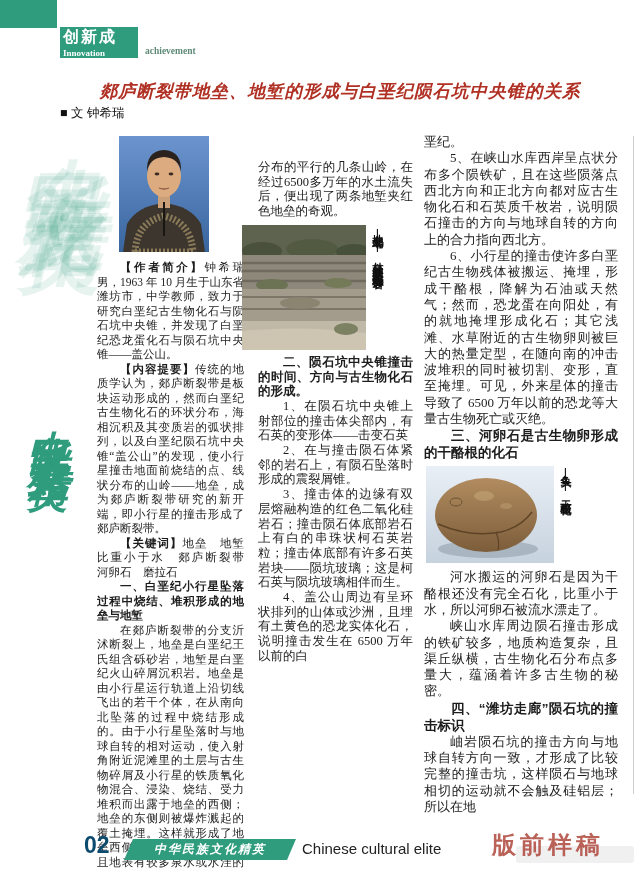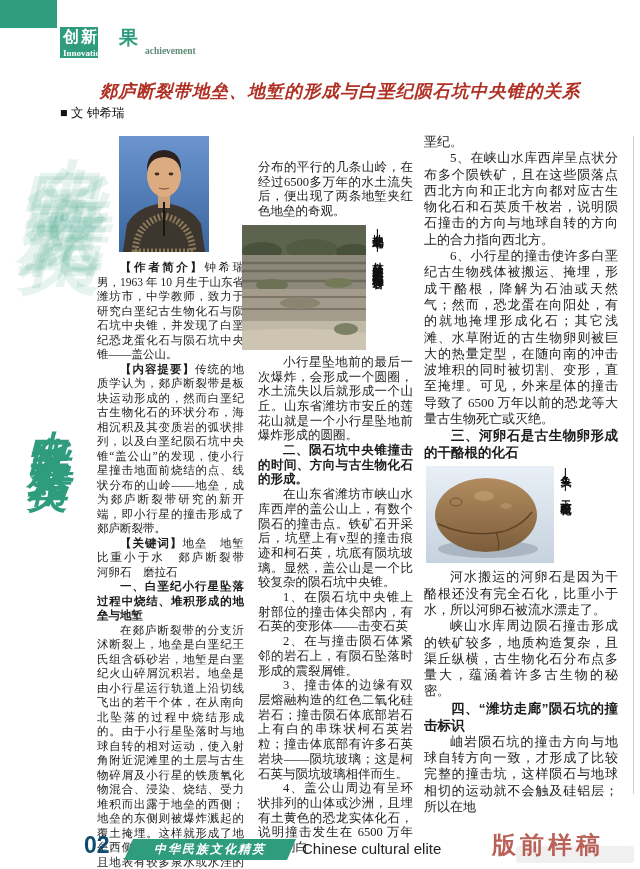--- a/index.html
+++ b/index.html
@@ -3,21 +3,21 @@
 <meta charset="utf-8">
 <style>
   html,body{margin:0;padding:0;background:#9aa0a6;}
   .page{
     position:relative;width:640px;height:869px;margin:0 auto;
     background:#ffffff;overflow:hidden;
     font-family:"Liberation Serif","DejaVu Serif",serif;color:#1c1c1c;
   }
   
   .hdr-block{position:absolute;left:0;top:27;width:57px;height:28px;background:#2f9c7d;}
-  .hdr-box{position:absolute;left:60px;top:27px;width:38px;height:31px;background:#2f9c7d;}
+  .hdr-box{position:absolute;left:60px;top:27px;width:78px;height:31px;background:#2f9c7d;}
   .hdr-cn{position:absolute;left:3px;top:0px;font-size:16px;font-weight:bold;color:#fff;letter-spacing:2px;white-space:nowrap;}
   .hdr-en{position:absolute;left:3px;bottom:0px;font-size:9px;font-weight:bold;color:#fff;white-space:nowrap;}
   .hdr-cn2{position:absolute;left:119px;top:25px;font-size:19px;font-weight:bold;color:#2f9c7d;}
   .hdr-en2{position:absolute;left:119px;top:46px;font-size:9.5px;font-weight:bold;color:#5d8a76;padding-left:26px;}
   
   .title{position:absolute;left:60px;top:79px;width:560px;text-align:center;
     font-size:17.5px;font-weight:bold;font-style:italic;color:#b03024;letter-spacing:1px;font-family:Liberation Mono, monospace;}
   .byline{position:absolute;left:60px;top:105px;width:560px;
     font-family:"Liberation Sans","DejaVu Sans",sans-serif;font-size:12.5px;color:#111;}
   
@@ -122,23 +122,21 @@
         <ellipse cx="96" cy="58" rx="14" ry="5" fill="#747a58"></ellipse>
         <rect y="64" width="124" height="32" fill="#a39c8c"></rect>
         <path d="M0 72 H124 M0 84 H124" stroke="#7d7668" stroke-width="2"></path>
         <ellipse cx="58" cy="78" rx="20" ry="6" fill="#8b8470"></ellipse>
         <rect y="96" width="124" height="29" fill="#c0b9a7"></rect>
         <path d="M0 106 Q60 100 124 108 L124 125 L0 125 Z" fill="#cdc5b1"></path>
         <ellipse cx="104" cy="104" rx="12" ry="6" fill="#7d8163"></ellipse>
       </svg>
       <div class="vcap cap1">地垒北端——甘泉岭的红板岩之上是王氏组含砾砂岩</div>
     </div>
-    <p>小行星坠地前的最后一次爆炸，会形成一个圆圈，水土流失以后就形成一个山丘。山东省潍坊市安丘的莲花山就是一个小行星坠地前爆炸形成的圆圈。</p>
     <p class="h">二、陨石坑中央锥撞击的时间、方向与古生物化石的形成。</p>
-    <p>在山东省潍坊市峡山水库西岸的盖公山上，有数个陨石的撞击点。铁矿石开采后，坑壁上有v型的撞击痕迹和柯石英，坑底有陨坑玻璃。显然，盖公山是一个比较复杂的陨石坑中央锥。</p>
     <p>1、在陨石坑中央锥上射部位的撞击体尖部内，有石英的变形体——击变石英</p>
     <p>2、在与撞击陨石体紧邻的岩石上，有陨石坠落时形成的震裂屑锥。</p>
     <p>3、撞击体的边缘有双层熔融构造的红色二氧化硅岩石；撞击陨石体底部岩石上有白的串珠状柯石英岩粒；撞击体底部有许多石英岩块——陨坑玻璃；这是柯石英与陨坑玻璃相伴而生。</p>
     <p>4、盖公山周边有呈环状排列的山体或沙洲，且埋有土黄色的恐龙实体化石，说明撞击发生在 6500 万年以前的白</p>
   </div>
 
   <div class="col col3">
     <p class="noind">垩纪。</p>
     <p>5、在峡山水库西岸呈点状分布多个陨铁矿，且在这些陨落点西北方向和正北方向都对应古生物化石和石英质千枚岩，说明陨石撞击的方向与地球自转的方向上的合力指向西北方。</p>
     <p>6、小行星的撞击使许多白垩纪古生物残体被搬运、掩埋，形成干酪根，降解为石油或天然气；然而，恐龙蛋在向阳处，有的就地掩埋形成化石；其它浅滩、水草附近的古生物卵则被巨大的热量定型，在随向南的冲击波堆积的同时被切割、变形，直至掩埋。可见，外来星体的撞击导致了 6500 万年以前的恐龙等大量古生物死亡或灭绝。</p>

